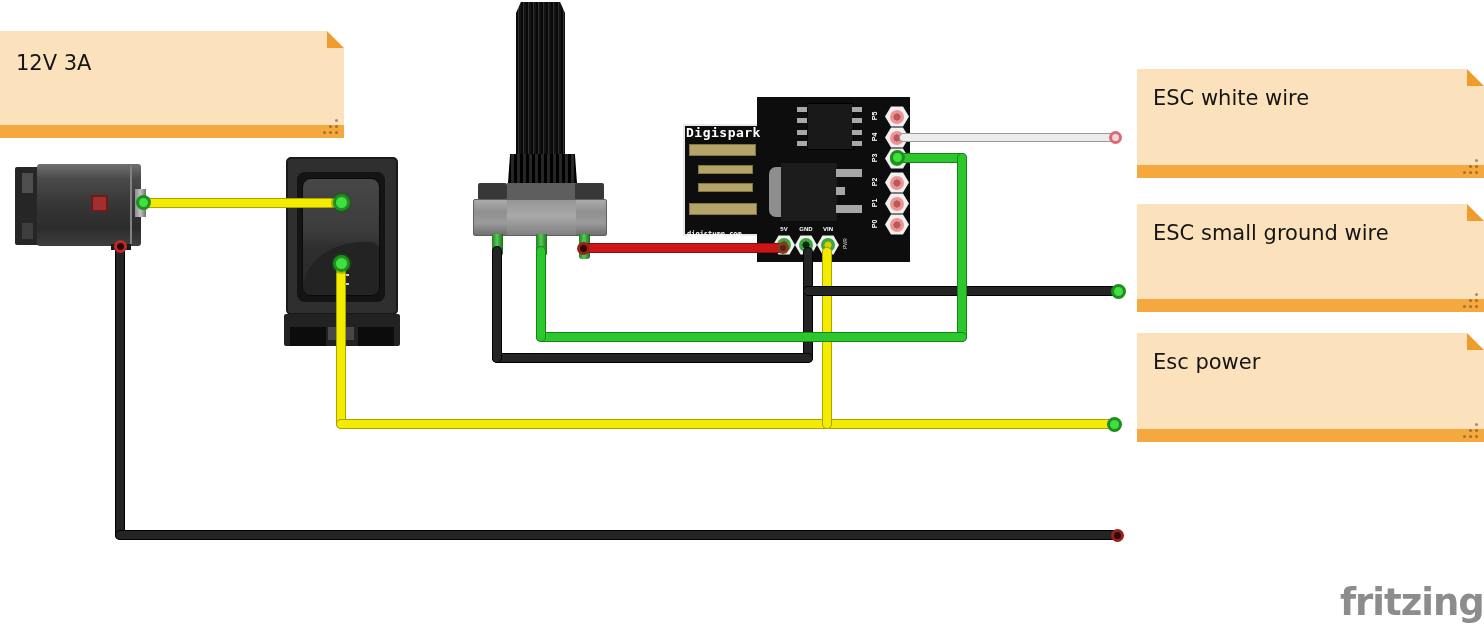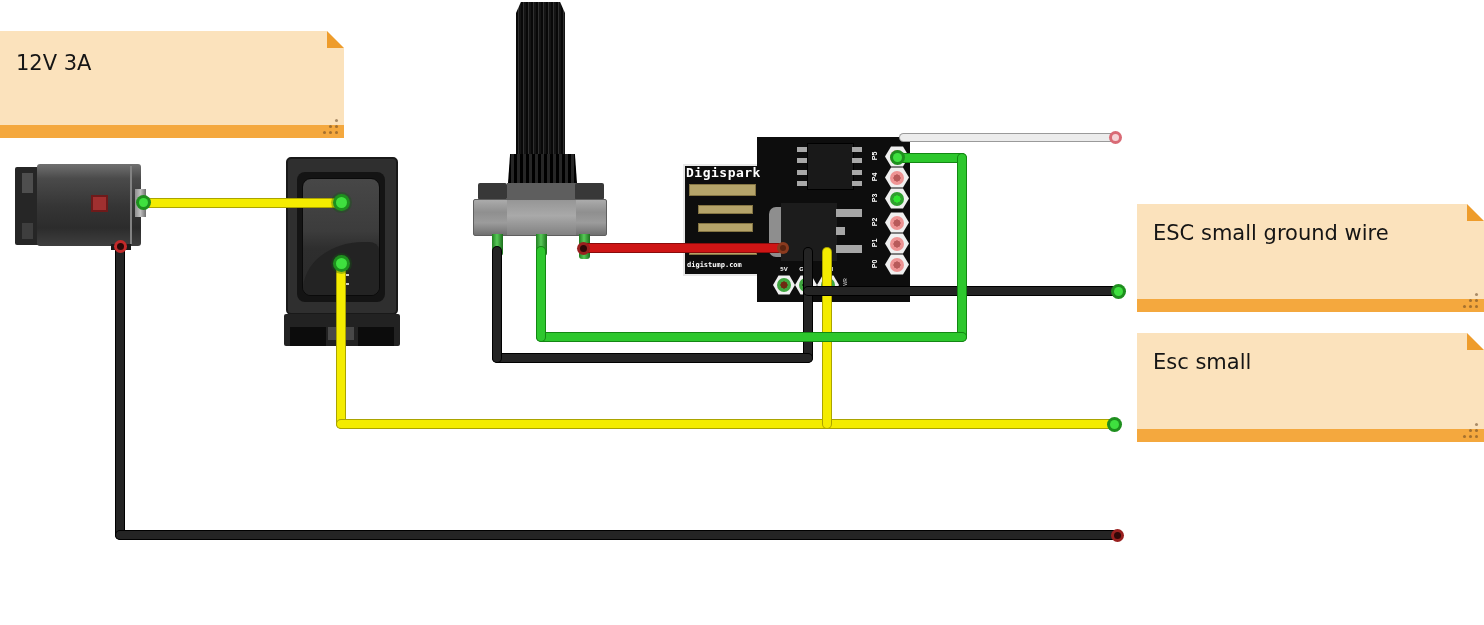--- a/index.html
+++ b/index.html
@@ -75,21 +75,21 @@
               border-radius:2px; box-sizing:border-box; }
   .pot-body-center { position:absolute; left:33px; top:0; width:69px; height:100%;
               background:linear-gradient(180deg,#969696,#A9A9A9 45%,#828282); }
   .pot-leg { position:absolute; width:11px; background:linear-gradient(90deg,#217F21,#57C957 45%,#1C6F1C);
              border-radius:0 0 3px 3px; }
   
   .ds-usb { position:absolute; left:0; top:27px; width:75px; height:112px; background:#0D0D0D;
             border:2px solid #E8E8E8; border-right:none; box-sizing:border-box; }
   .ds-pcb { position:absolute; left:74px; top:0; width:153px; height:165px; background:#0D0D0D; }
   .ds-brand { position:absolute; left:3px; top:28px; font:bold 13px "DejaVu Sans Mono", monospace; color:#fff; letter-spacing:.5px; }
-  .ds-url { position:absolute; left:4px; top:124px; font:bold 7px "DejaVu Sans Mono", monospace; color:#fff; }
+  .ds-url { position:absolute; left:4px; top:133px; font:bold 7px "DejaVu Sans Mono", monospace; color:#fff; }
   .ds-goldpad { position:absolute; background:#B5A46A; border:1px solid #857543; box-sizing:border-box; }
   .ds-chip { position:absolute; left:124px; top:6px; width:45px; height:45px; background:#191919; border:1px solid #000; }
   .ds-chippin { position:absolute; width:10px; height:5px; background:#A8A8A8; }
   .ds-regheat { position:absolute; left:86px; top:70px; width:14px; height:50px; background:#8E8E8E; border-radius:7px 0 0 7px; }
   .ds-regbody { position:absolute; left:98px; top:66px; width:56px; height:58px; background:#1C1C1C; }
   .ds-regpin { position:absolute; height:8px; background:#A6A6A6; }
   .hexpad { position:absolute; width:24px; height:21px; background:#F0F0F0;
             clip-path:polygon(0 50%,25% 2%,75% 2%,100% 50%,75% 98%,25% 98%);
             display:flex; align-items:center; justify-content:center; }
   .hexpad.sm { width:22px; height:20px; }
@@ -114,30 +114,36 @@
 
 <div id="canvas">
 
   <div class="note" style="left:0; top:31px; width:344px; height:107px;">
     <div class="note-text" style="top:20px;">12V 3A</div>
     <div class="note-bar"></div>
     <div class="note-fold"></div>
     <div class="note-dots"></div>
   </div>
 
+  <div class="note" style="left:1137px; top:69px; width:347px; height:109px;">
+    <div class="note-text">ESC white wire</div>
+    <div class="note-bar"></div>
+    <div class="note-fold"></div>
+    <div class="note-dots"></div>
+  </div>
 
   <div class="note" style="left:1137px; top:204px; width:347px; height:108px;">
     <div class="note-text">ESC small ground wire</div>
     <div class="note-bar"></div>
     <div class="note-fold"></div>
     <div class="note-dots"></div>
   </div>
 
   <div class="note" style="left:1137px; top:333px; width:347px; height:109px;">
-    <div class="note-text">Esc small</div>
+    <div class="note-text">Esc power</div>
     <div class="note-bar"></div>
     <div class="note-fold"></div>
     <div class="note-dots"></div>
   </div>
 
 
   <div class="comp" style="left:15px; top:164px; width:135px; height:88px;">
     <div class="jack-cap">
       <div class="jack-slot1"></div>
       <div class="jack-slot2"></div>
@@ -171,21 +177,21 @@
     <div class="pot-tab" style="left:5px;"></div>
     <div class="pot-tab" style="left:102px;"></div>
     <div class="pot-body">
       <div class="pot-body-center"></div>
     </div>
     <div class="pot-leg" style="left:19px; top:232px; height:22px;"></div>
     <div class="pot-leg" style="left:63px; top:232px; height:22px;"></div>
     <div class="pot-leg" style="left:106px; top:232px; height:25px;"></div>
   </div>
 
-  <div class="comp" style="left:683px; top:97px; width:227px; height:165px;margin-top:40px;">
+  <div class="comp" style="left:683px; top:97px; width:227px; height:165px;">
     <div class="ds-usb"></div>
     <div class="ds-pcb"></div>
     <div class="ds-brand">Digispark</div>
     <div class="ds-goldpad" style="left:6px; top:47px; width:67px; height:12px;"></div>
     <div class="ds-goldpad" style="left:15px; top:68px; width:55px; height:9px;"></div>
     <div class="ds-goldpad" style="left:15px; top:86px; width:55px; height:9px;"></div>
     <div class="ds-goldpad" style="left:6px; top:106px; width:68px; height:12px;"></div>
     <div class="ds-url">digistump.com</div>
 
     <div class="ds-chip"></div>
@@ -286,14 +292,15 @@
   <div class="ep ep-green-lg" style="left:336px; top:258px;"></div>
   <div class="ep ep-green" style="left:893px; top:153px;"></div>
   <div class="ep ep-green" style="left:1110px; top:420px;"></div>
   <div class="ep ep-green" style="left:1114px; top:287px;"></div>
   <div class="ep ep-redring" style="left:117px; top:243px;"></div>
   <div class="ep ep-darkred" style="left:1114px; top:532px;"></div>
   <div class="ep ep-darkred" style="left:580px; top:245px;"></div>
   <div class="ep ep-brown" style="left:780px; top:245px;"></div>
   <div class="ep ep-pink" style="left:1112px; top:134px;"></div>
 
+  <div class="watermark">fritzing</div>
 
 </div>
 
 </body></html>

